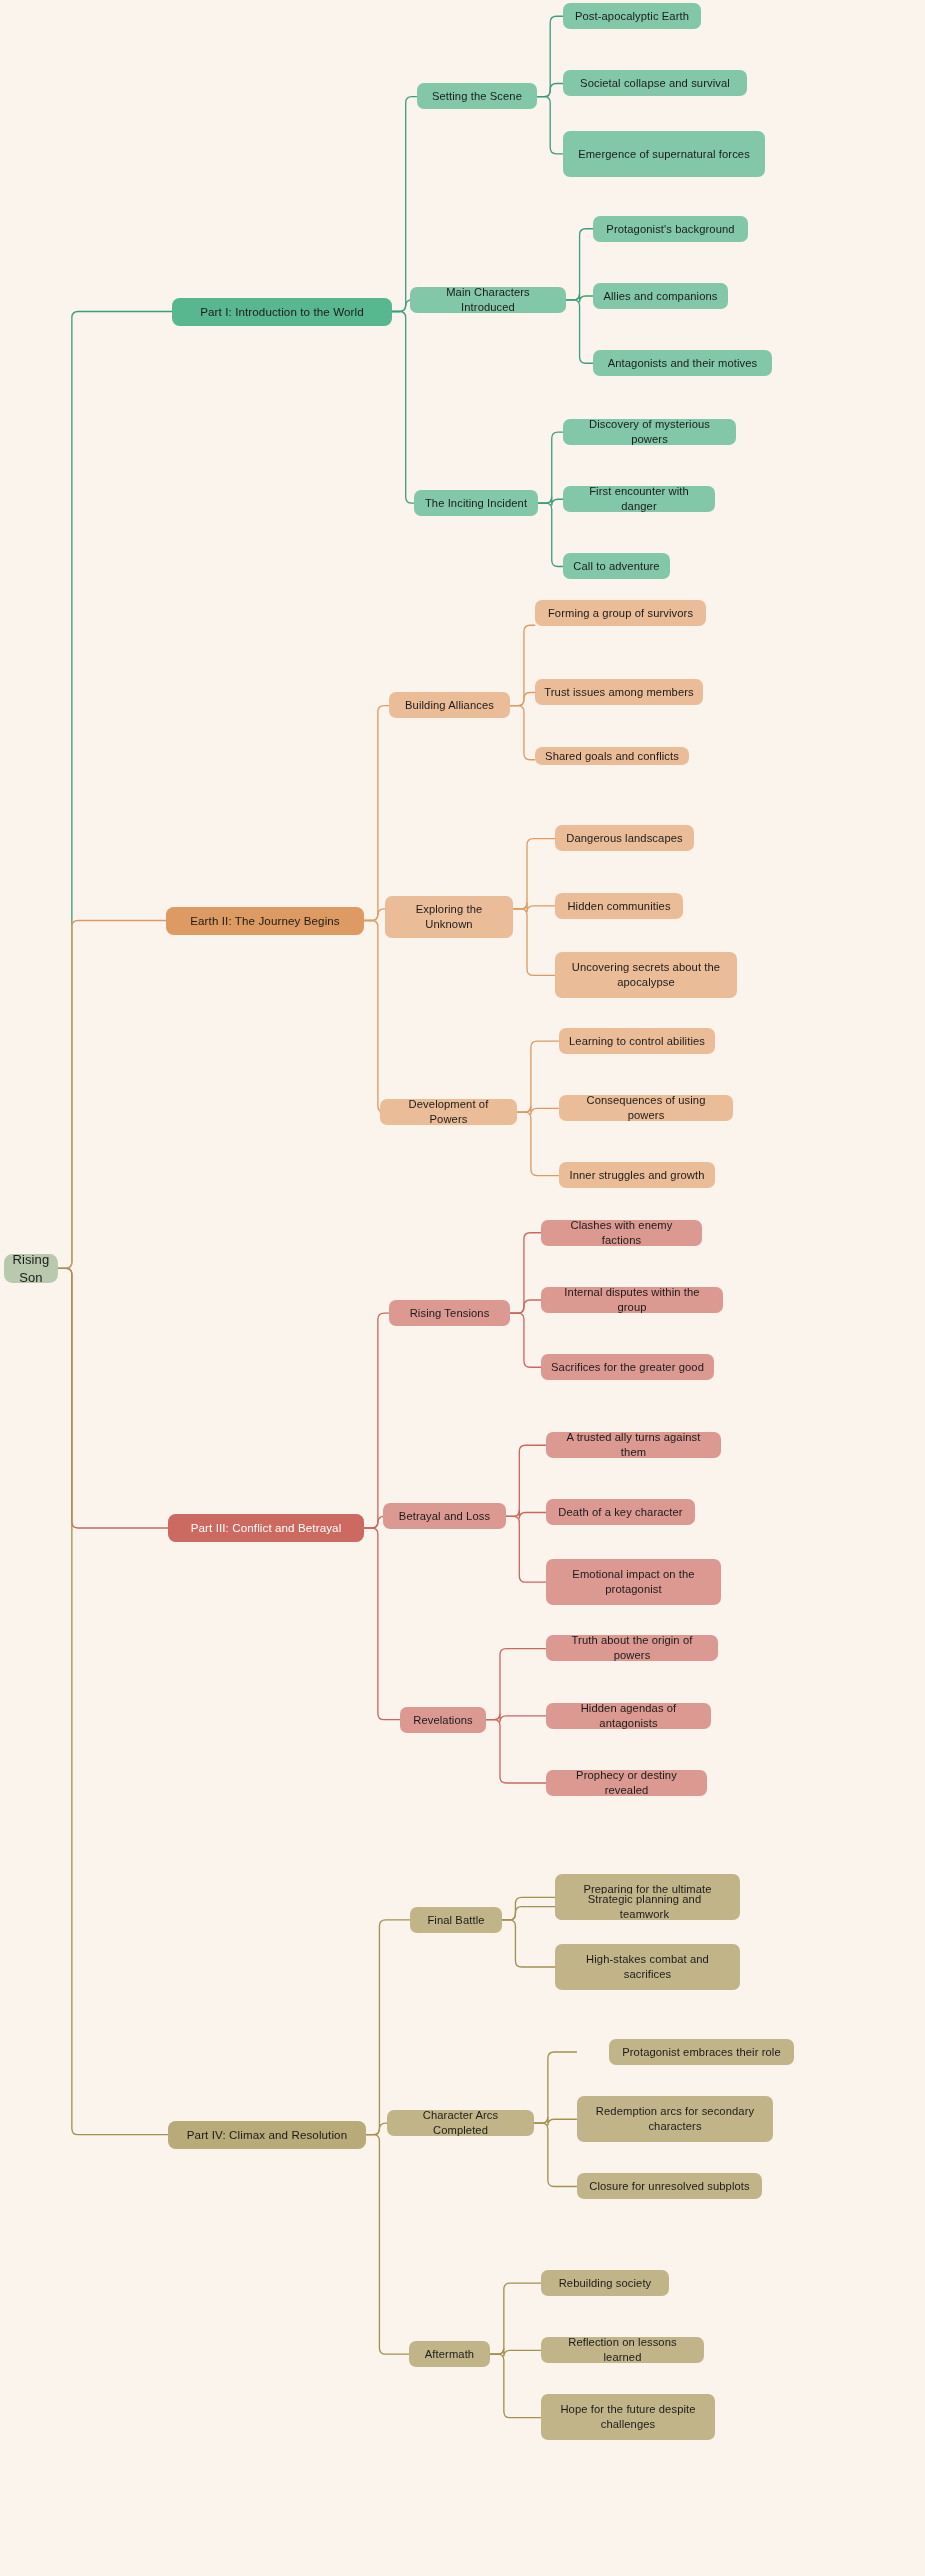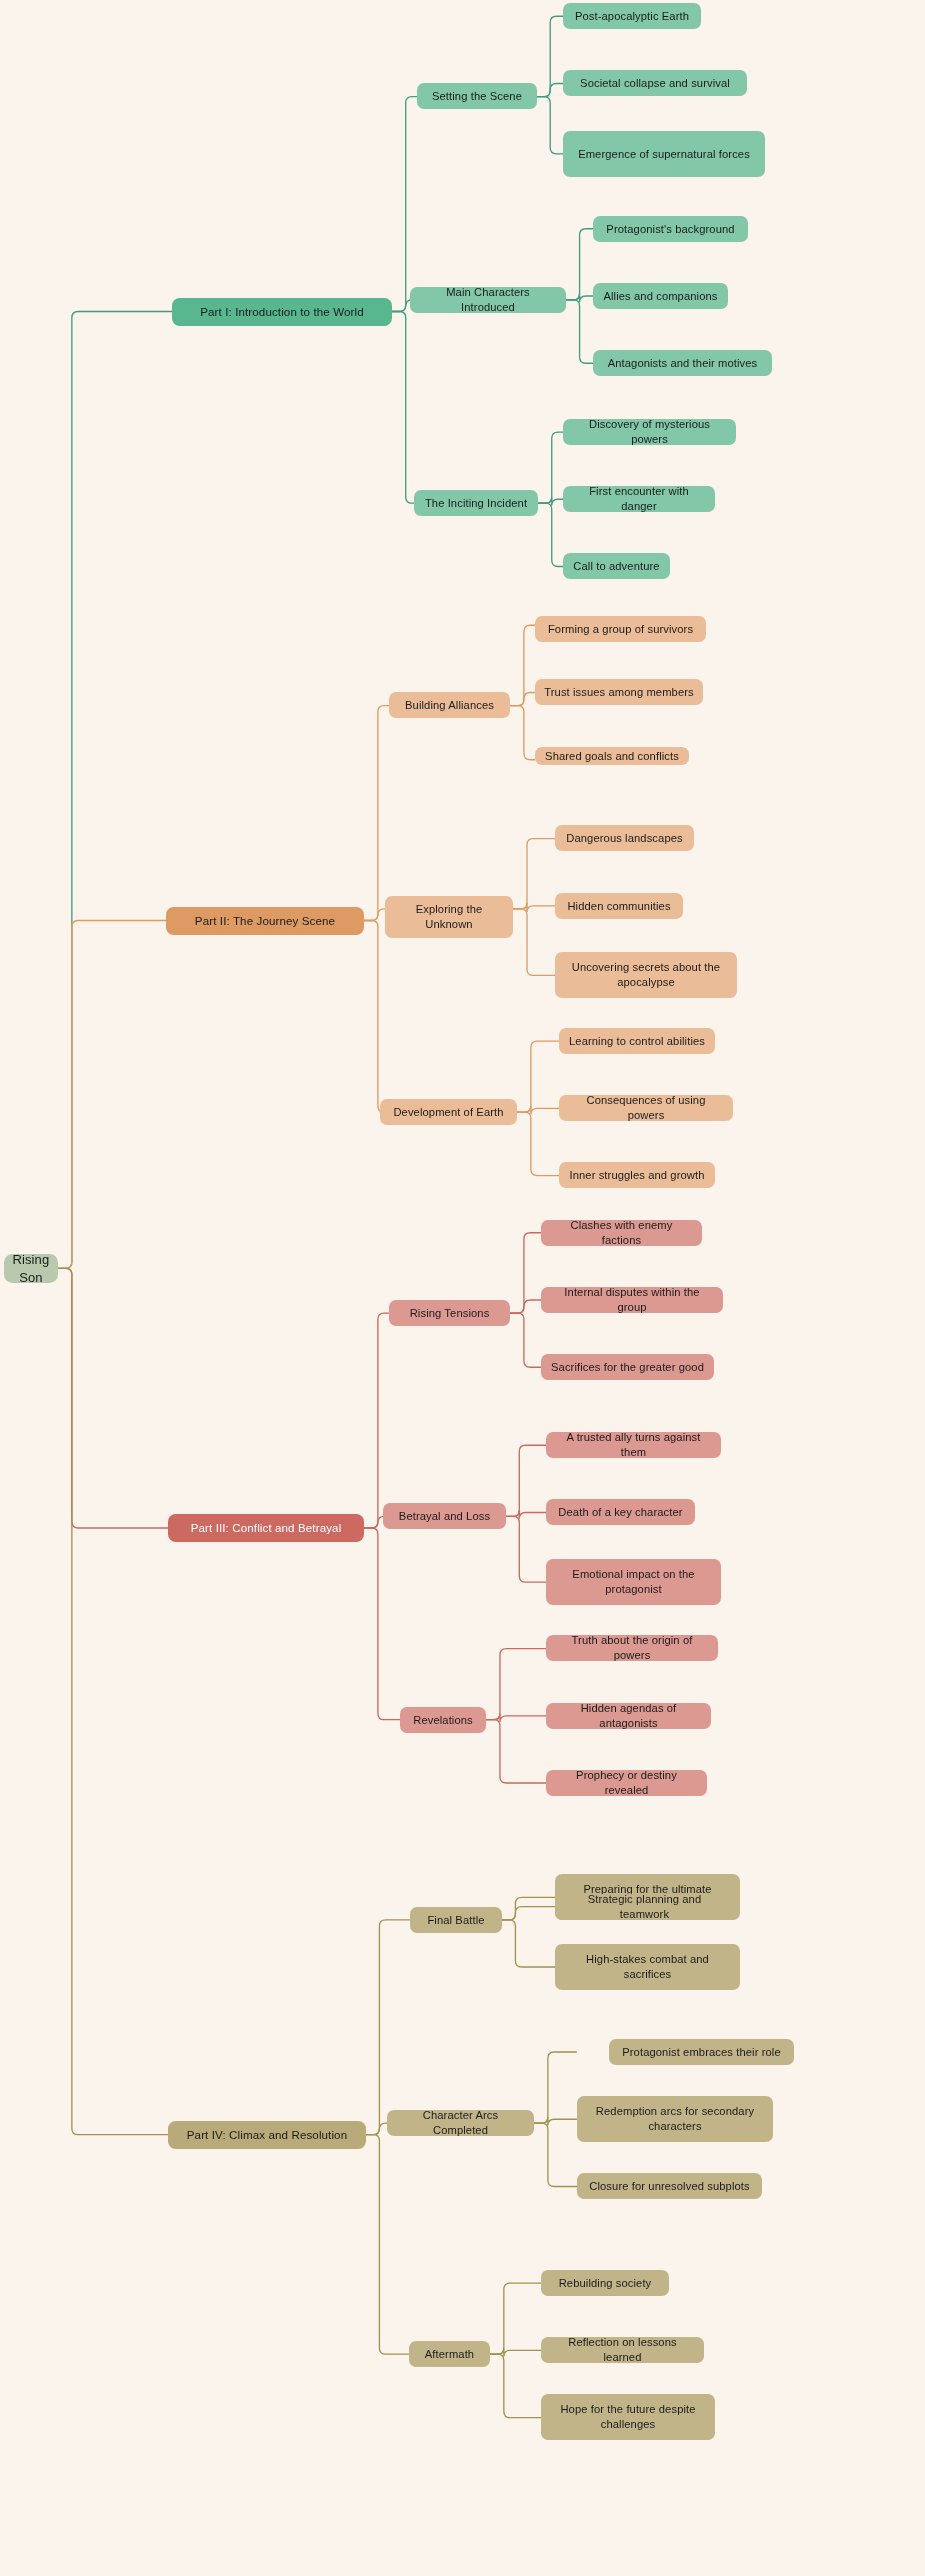--- a/index.html
+++ b/index.html
@@ -128,26 +128,26 @@
       <div class="node" style="left: 563px; top: 419px; width: 173px; height: 26px; background: rgb(130, 200, 168);">
         <span class="lbl">Discovery of mysterious powers</span>
       </div>
       <div class="node" style="left: 563px; top: 486px; width: 152px; height: 26px; background: rgb(130, 200, 168);">
         <span class="lbl">First encounter with danger</span>
       </div>
       <div class="node" style="left: 563px; top: 553px; width: 107px; height: 26px; background: rgb(130, 200, 168);">
         <span class="lbl">Call to adventure</span>
       </div>
       <div class="node lvl2" style="left: 166px; top: 907px; width: 198px; height: 28px; background: rgb(221, 154, 98);">
-        <span class="lbl">Part II: The Journey Scene</span>
+        <span class="lbl">Earth II: The Journey Begins</span>
       </div>
       <div class="node" style="left: 389px; top: 692px; width: 121px; height: 26px; background: rgb(234, 189, 152);">
         <span class="lbl">Building Alliances</span>
       </div>
-      <div class="node" style="left: 535px; top: 616px; width: 171px; height: 26px; background: rgb(234, 189, 152);">
+      <div class="node" style="left: 535px; top: 600px; width: 171px; height: 26px; background: rgb(234, 189, 152);">
         <span class="lbl">Forming a group of survivors</span>
       </div>
       <div class="node" style="left: 535px; top: 679px; width: 168px; height: 26px; background: rgb(234, 189, 152);">
         <span class="lbl">Trust issues among members</span>
       </div>
       <div class="node" style="left: 535px; top: 747px; width: 154px; height: 18px; background: rgb(234, 189, 152);">
         <span class="lbl">Shared goals and conflicts</span>
       </div>
       <div class="node" style="left: 385px; top: 896px; width: 128px; height: 42px; background: rgb(234, 189, 152);">
         <span class="lbl">Exploring the Unknown</span>
@@ -155,21 +155,21 @@
       <div class="node" style="left: 555px; top: 825px; width: 139px; height: 26px; background: rgb(234, 189, 152);">
         <span class="lbl">Dangerous landscapes</span>
       </div>
       <div class="node" style="left: 555px; top: 893px; width: 128px; height: 26px; background: rgb(234, 189, 152);">
         <span class="lbl">Hidden communities</span>
       </div>
       <div class="node" style="left: 555px; top: 952px; width: 182px; height: 46px; background: rgb(234, 189, 152);">
         <span class="lbl">Uncovering secrets about the apocalypse</span>
       </div>
       <div class="node" style="left: 380px; top: 1099px; width: 137px; height: 26px; background: rgb(234, 189, 152);">
-        <span class="lbl">Development of Earth</span>
+        <span class="lbl">Development of Powers</span>
       </div>
       <div class="node" style="left: 559px; top: 1028px; width: 156px; height: 26px; background: rgb(234, 189, 152);">
         <span class="lbl">Learning to control abilities</span>
       </div>
       <div class="node" style="left: 559px; top: 1095px; width: 174px; height: 26px; background: rgb(234, 189, 152);">
         <span class="lbl">Consequences of using powers</span>
       </div>
       <div class="node" style="left: 559px; top: 1162px; width: 156px; height: 26px; background: rgb(234, 189, 152);">
         <span class="lbl">Inner struggles and growth</span>
       </div>

